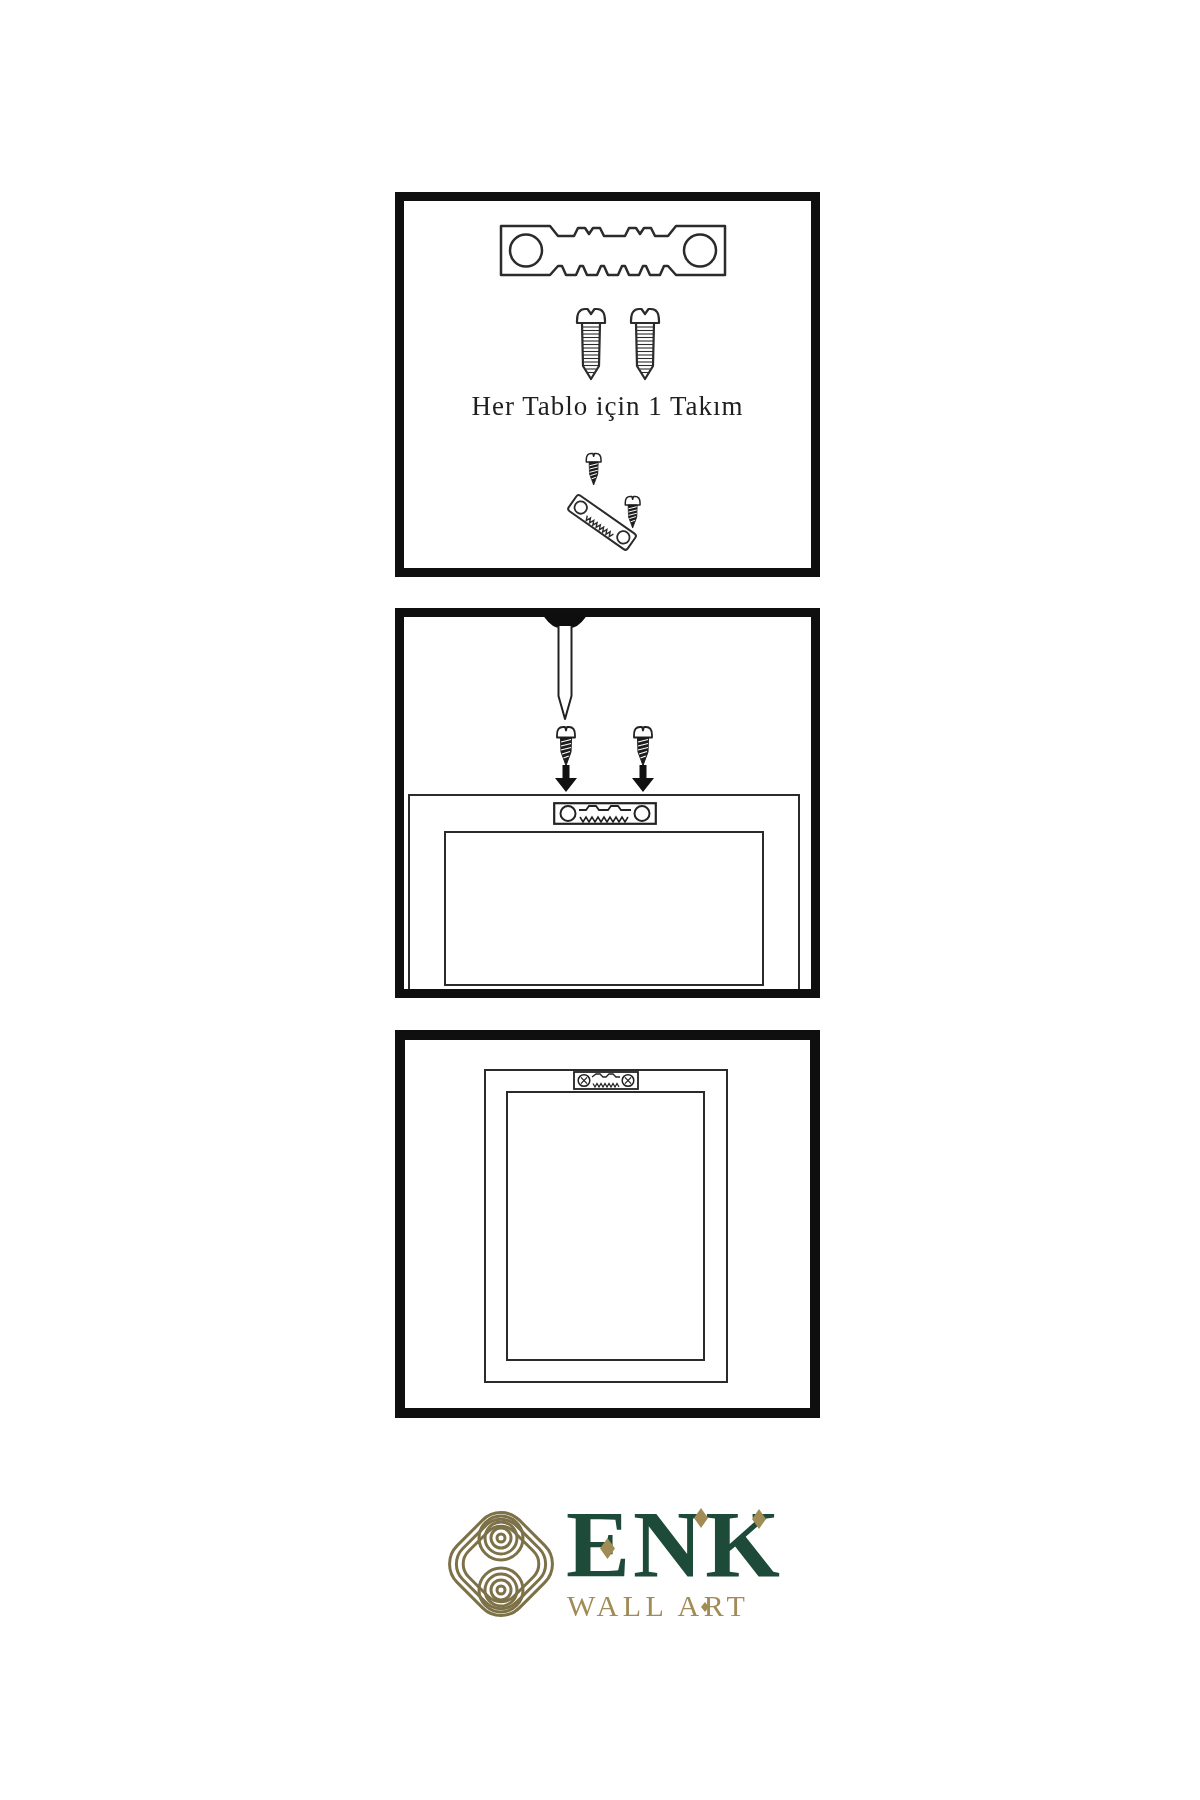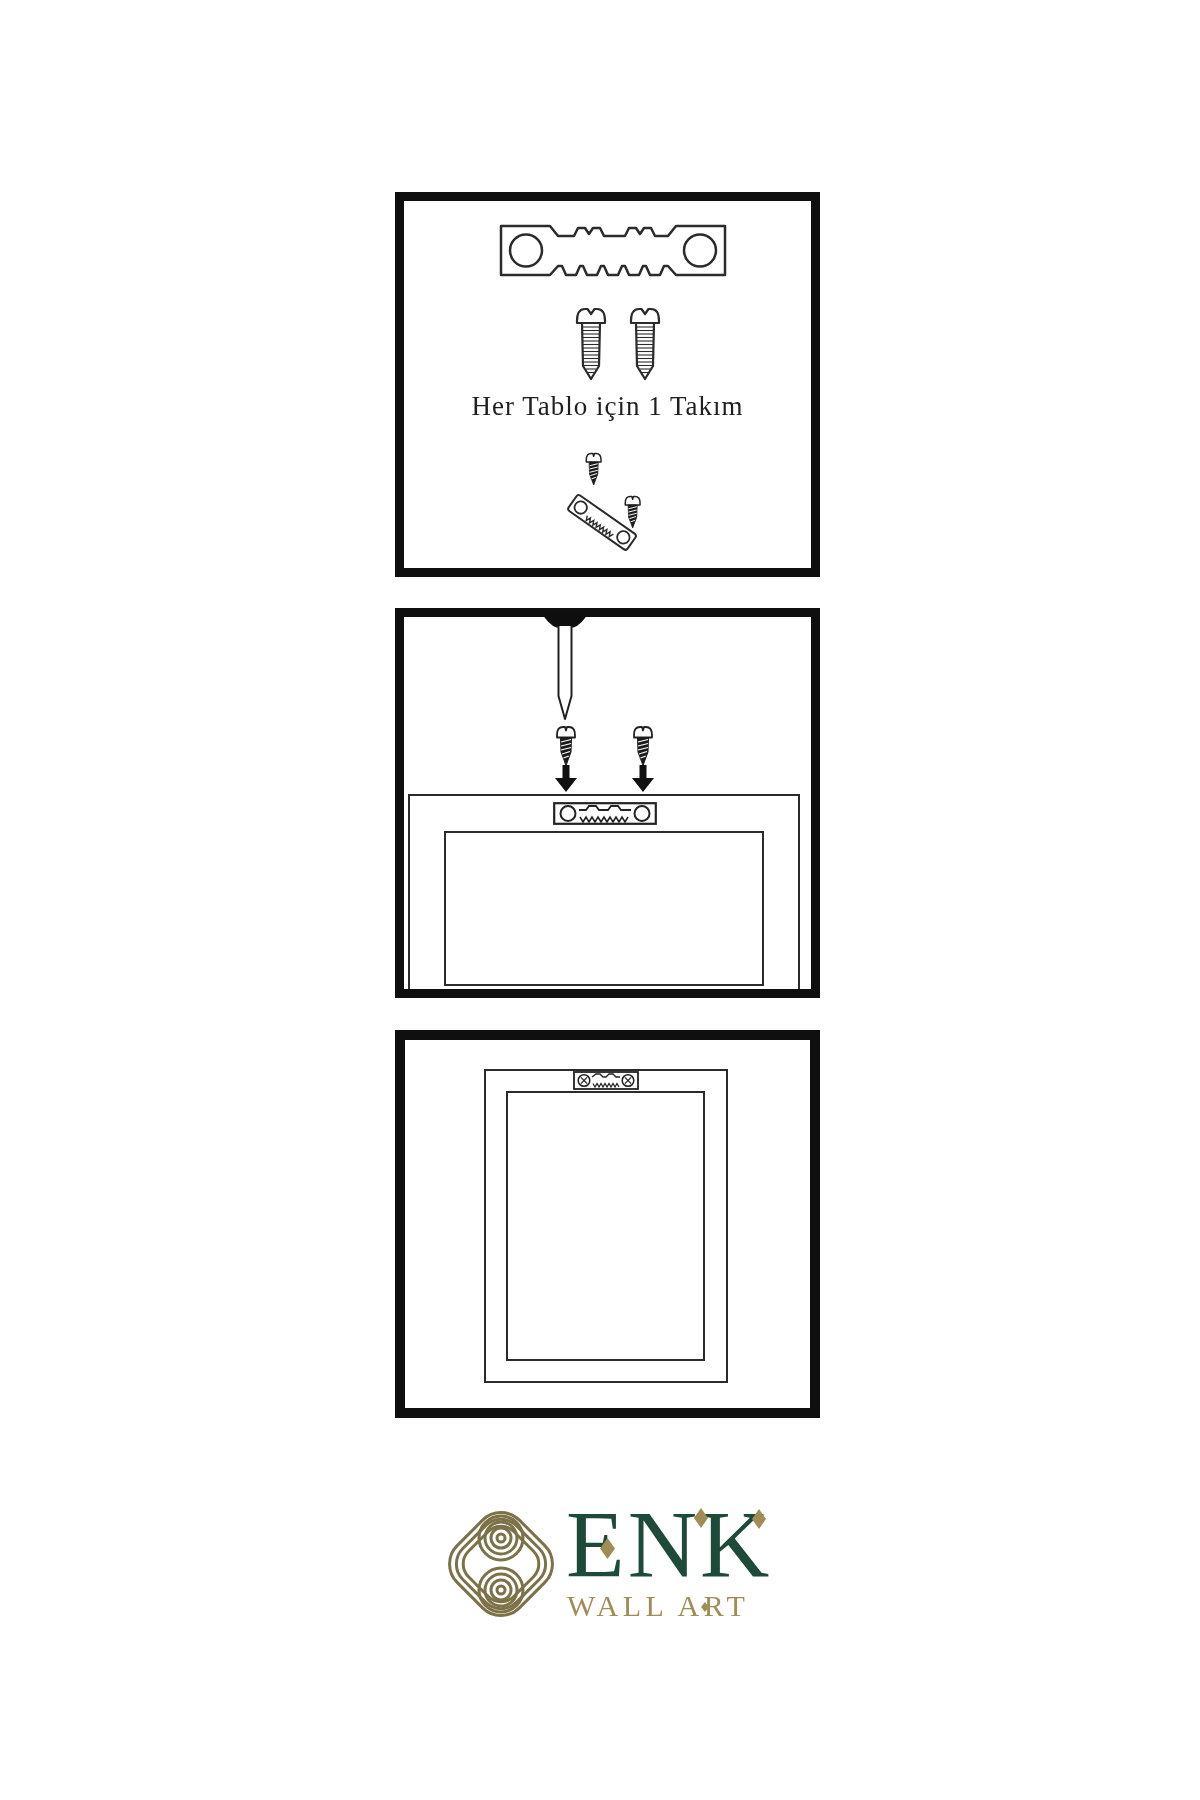--- a/index.html
+++ b/index.html
@@ -10,21 +10,21 @@
   #panel-install{left:395px;top:608px;width:425px;height:390px;}
   #panel-hung{left:395px;top:1030px;width:425px;height:388px;border-width:10px;}
   .abs{position:absolute;}
   .caption{position:absolute;left:0;top:190px;width:407px;text-align:center;
            font-family:"Liberation Serif", serif;font-size:27px;letter-spacing:1px;
            color:#1f1f1f;white-space:nowrap;}
   .frame-line{position:absolute;border:2px solid #2b2b2b;box-sizing:border-box;background:#ffffff;}
   .no-bottom{border-bottom:none;}
   
   .brand-name{position:absolute;left:566px;top:1497px;line-height:1;
-              font-family:"Liberation Serif", serif;font-weight:400;font-size:96px;
+              font-family:"Liberation Serif", serif;font-weight:700;font-size:96px;
               letter-spacing:3px;color:#1d4a39;}
   .brand-sub{position:absolute;left:567px;top:1591px;line-height:30px;
              font-family:"Liberation Serif", serif;font-weight:400;font-size:30px;
              letter-spacing:4.5px;color:#a18c55;white-space:nowrap;}
   .diamond{position:absolute;background:#a18c55;
            clip-path:polygon(50% 0,100% 50%,50% 100%,0 50%);}
   #dia-1{left:600px;top:1538px;width:15px;height:21px;}
   #dia-2{left:694px;top:1508px;width:14px;height:20px;}
   #dia-3{left:752px;top:1509px;width:14px;height:20px;}
   #dia-4{left:701px;top:1602px;width:8px;height:10px;}

